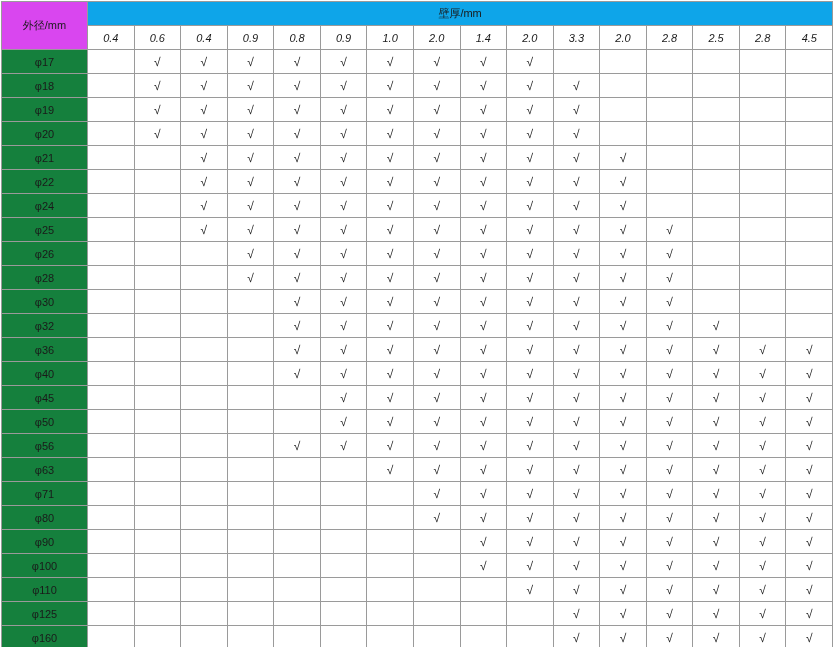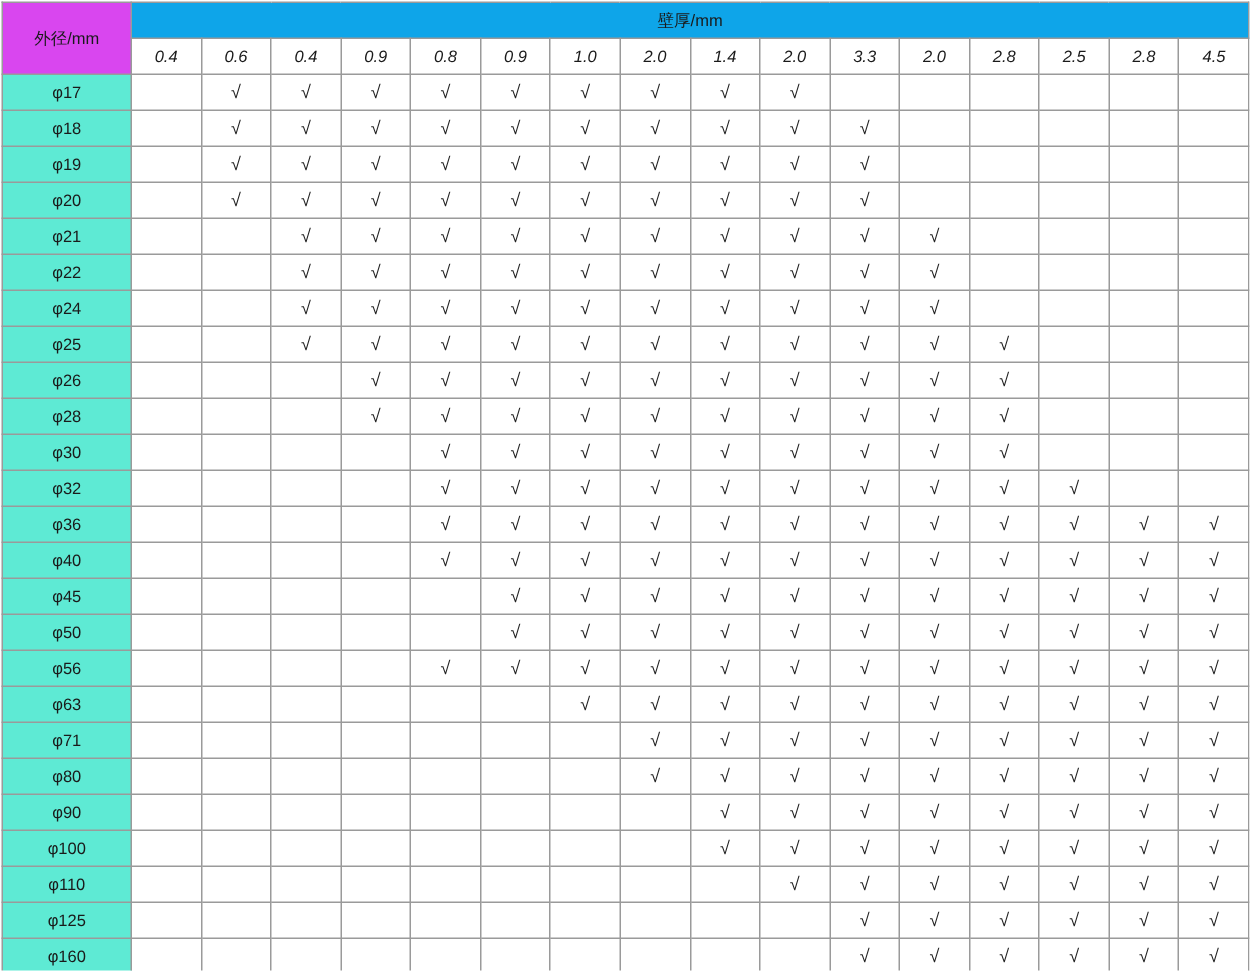--- a/index.html
+++ b/index.html
@@ -42,21 +42,21 @@
     font-weight: bold;
     font-size: 12px;
   }
   .col-head {
     background: #ffffff;
     font-size: 11px;
     height: 22px;
     font-style: italic;
   }
   .row-head {
-    background: #5eead4;
+    background: #15803d;
     font-weight: bold;
     font-size: 12px;
   }
   .cell {
     background: #ffffff;
   }
   .check {
     font-size: 12px;
     line-height: 1;
     color: #222;

